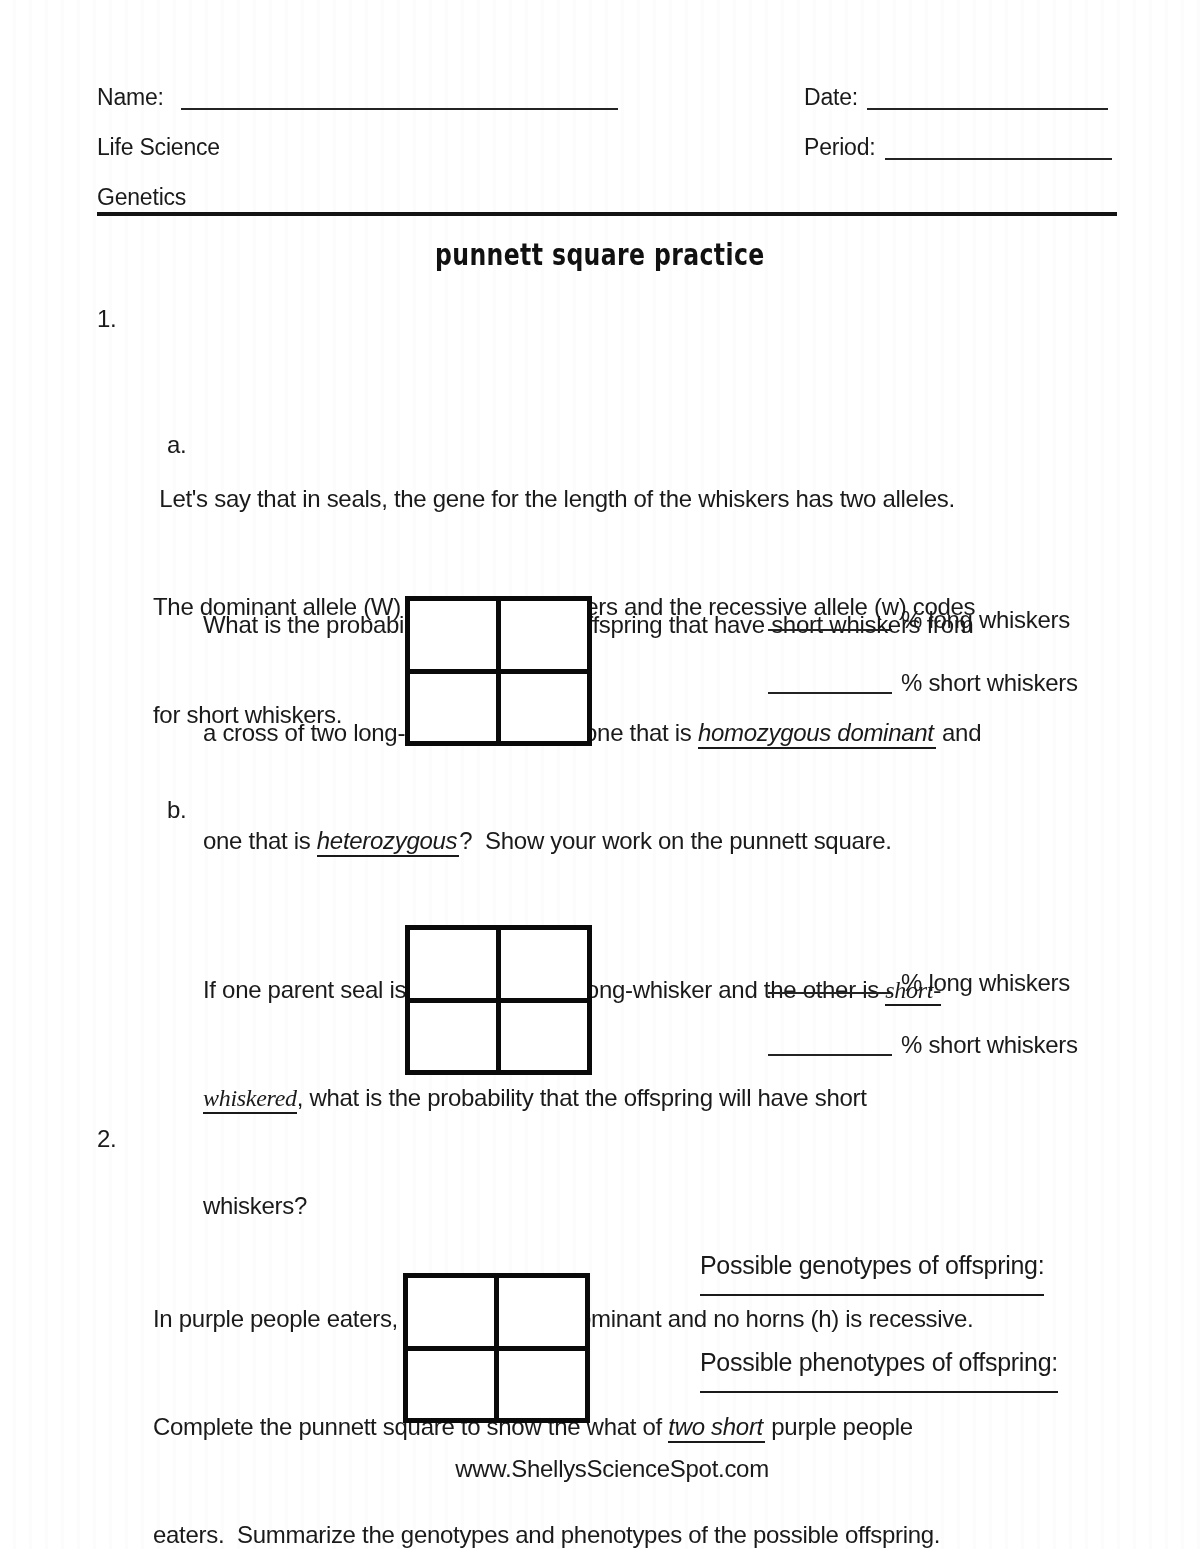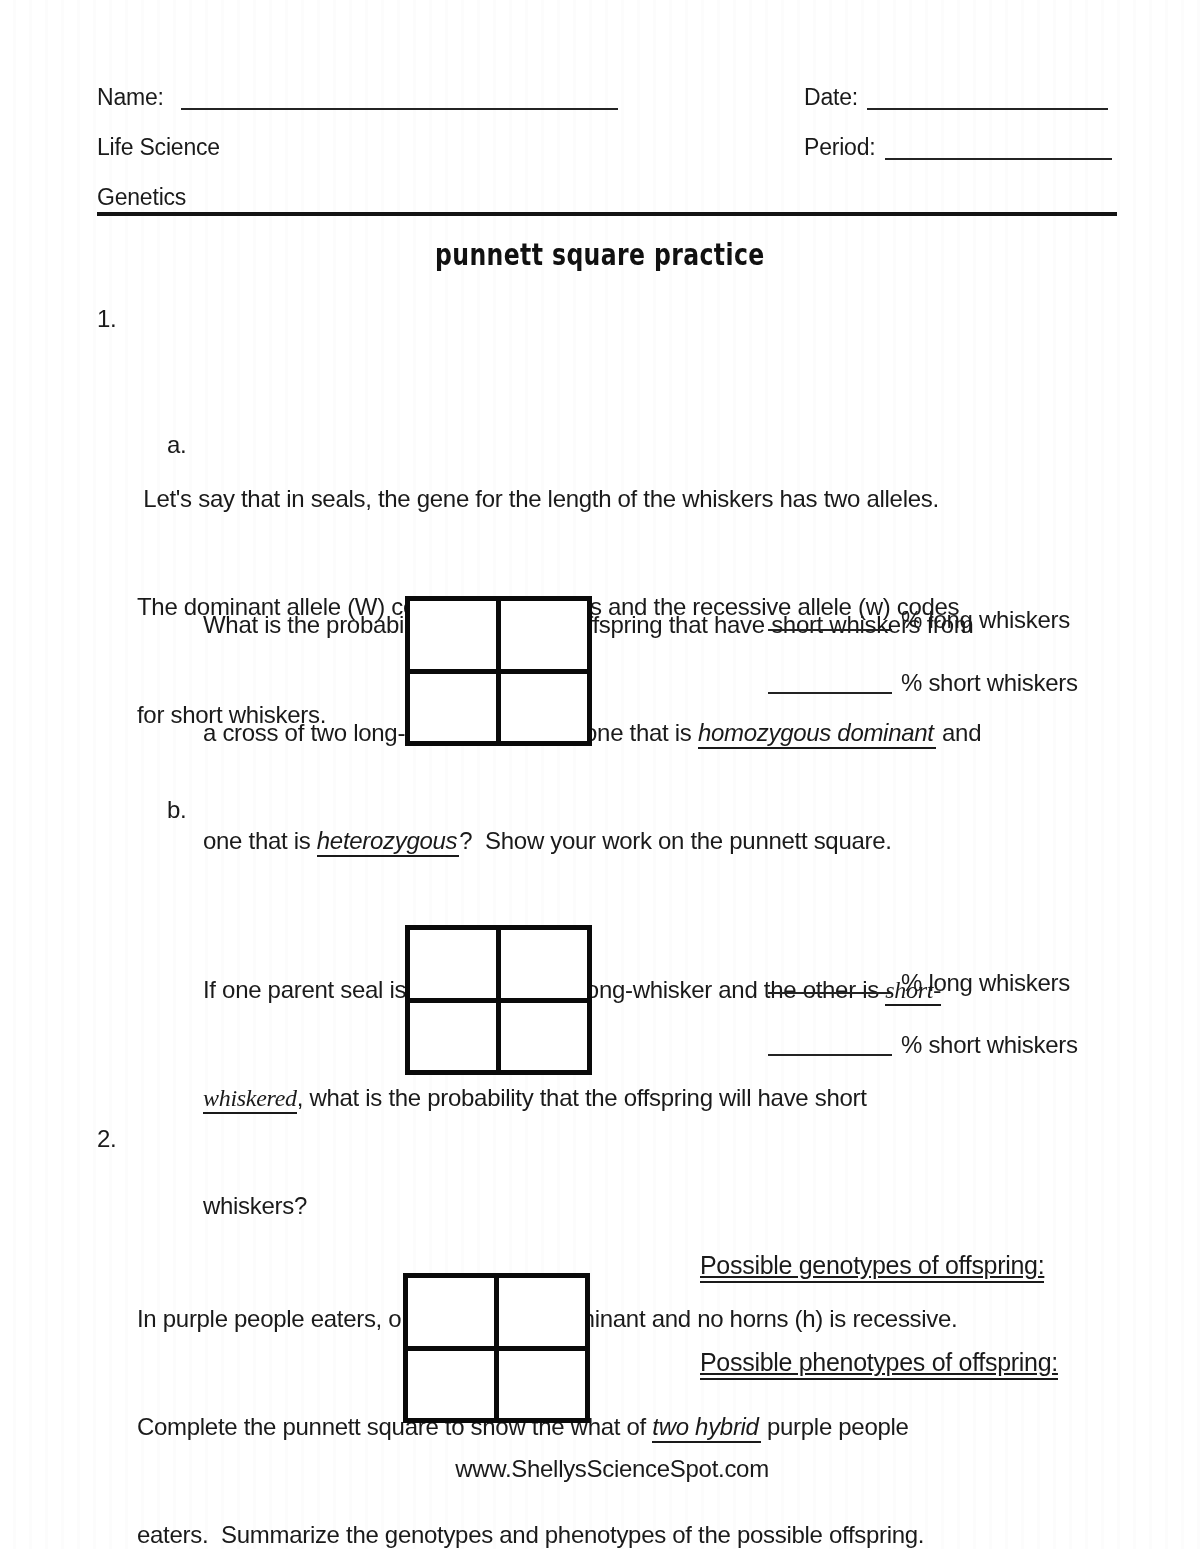--- a/index.html
+++ b/index.html
@@ -17,32 +17,32 @@
   .rule{position:absolute;background:#141414;}
   .thin{height:2px;background:#242424;}
   .title-wrap{position:absolute;top:236px;left:0;width:1200px;text-align:center;}
   .title-wrap span{
     display:inline-block;
     font-family:"DejaVu Sans",sans-serif;font-weight:bold;font-size:31px;color:#111;
     transform:scaleX(0.76);transform-origin:center;letter-spacing:0.5px;
   }
   .block{position:absolute;font-size:24px;line-height:36px;letter-spacing:-0.3px;white-space:pre;color:#1a1a1a;}
   .block .num{position:absolute;left:0;top:0;}
-  .lines-q{margin-left:40px;}
+  .lines-q{margin-left:56px;}
   .lines-s{margin-left:36px;}
   .em{font-style:italic;border-bottom:2px solid #1a1a1a;padding-bottom:1px;padding-right:2px;}
   .em.tight{padding-right:0;font-family:Liberation Serif, serif;}
   .punnett{position:absolute;width:177px;height:140px;border:5px solid #0a0a0a;background:#fff;}
   .punnett .v{position:absolute;left:86px;top:0;width:5px;height:100%;background:#0a0a0a;}
   .punnett .h{position:absolute;left:0;top:68px;width:100%;height:5px;background:#0a0a0a;}
   .ansline{position:absolute;width:124px;height:2px;background:#232323;}
   .anslabel{position:absolute;font-size:24px;letter-spacing:-0.3px;white-space:pre;}
   .ulabel{
     position:absolute;font-size:25px;letter-spacing:-0.3px;white-space:pre;
-    border-bottom:2px solid #1a1a1a;padding-bottom:1px;text-decoration:underline;
+    border-bottom:2px solid #1a1a1a;padding-bottom:14px;
   }
   .footer{position:absolute;top:1455px;left:0;width:1200px;text-align:center;font-size:24px;letter-spacing:-0.3px;margin-left:12px;}
 </style>
 </head>
 <body>
 
 <div class="page">
 
   <span class="t" style="left:97px;top:84px;">Name:</span>
   <div class="thin" style="position:absolute;left:181px;top:108px;width:437px;"></div>
@@ -105,21 +105,21 @@
 
   <div class="ansline" style="left:768px;top:992px;"></div>
   <span class="anslabel" style="left:901px;top:969px;">% long whiskers</span>
   <div class="ansline" style="left:768px;top:1054px;"></div>
   <span class="anslabel" style="left:901px;top:1031px;">% short whiskers</span>
 
   <div class="block" style="left:97px;top:1121px;">
     <span class="num">2.</span>
     <div class="lines-q">
       <div>In purple people eaters, one horn (H) is dominant and no horns (h) is recessive.</div>
-      <div><span>Complete the punnett square to show the what of </span><span class="em">two hybrid</span><span> purple people</span></div>
+      <div><span>Complete the punnett square to show the what of </span><span class="em">two short</span><span> purple people</span></div>
       <div>eaters.  Summarize the genotypes and phenotypes of the possible offspring.</div>
     </div>
   </div>
 
   <span class="ulabel" style="left:700px;top:1251px;">Possible genotypes of offspring:</span>
 
   <div class="punnett" style="left:403px;top:1273px;">
     <div class="v"></div>
     <div class="h"></div>
   </div>

